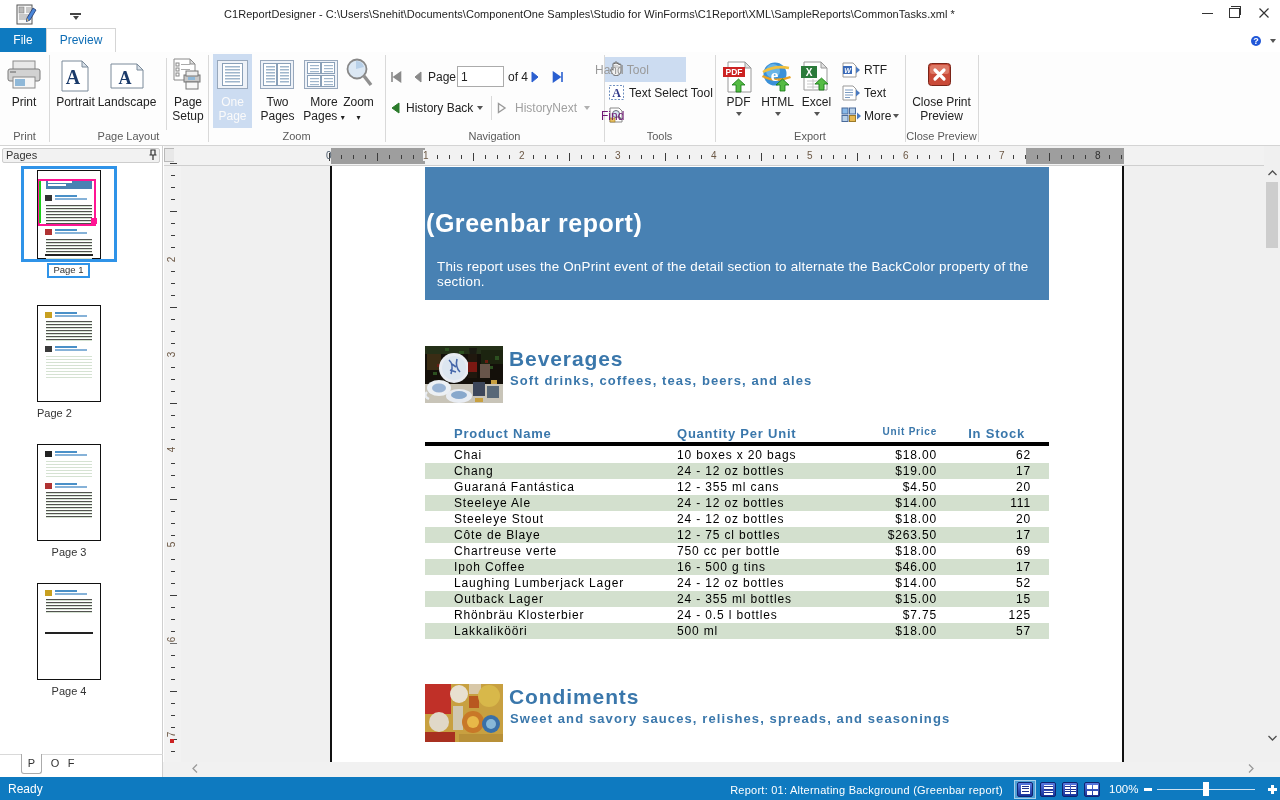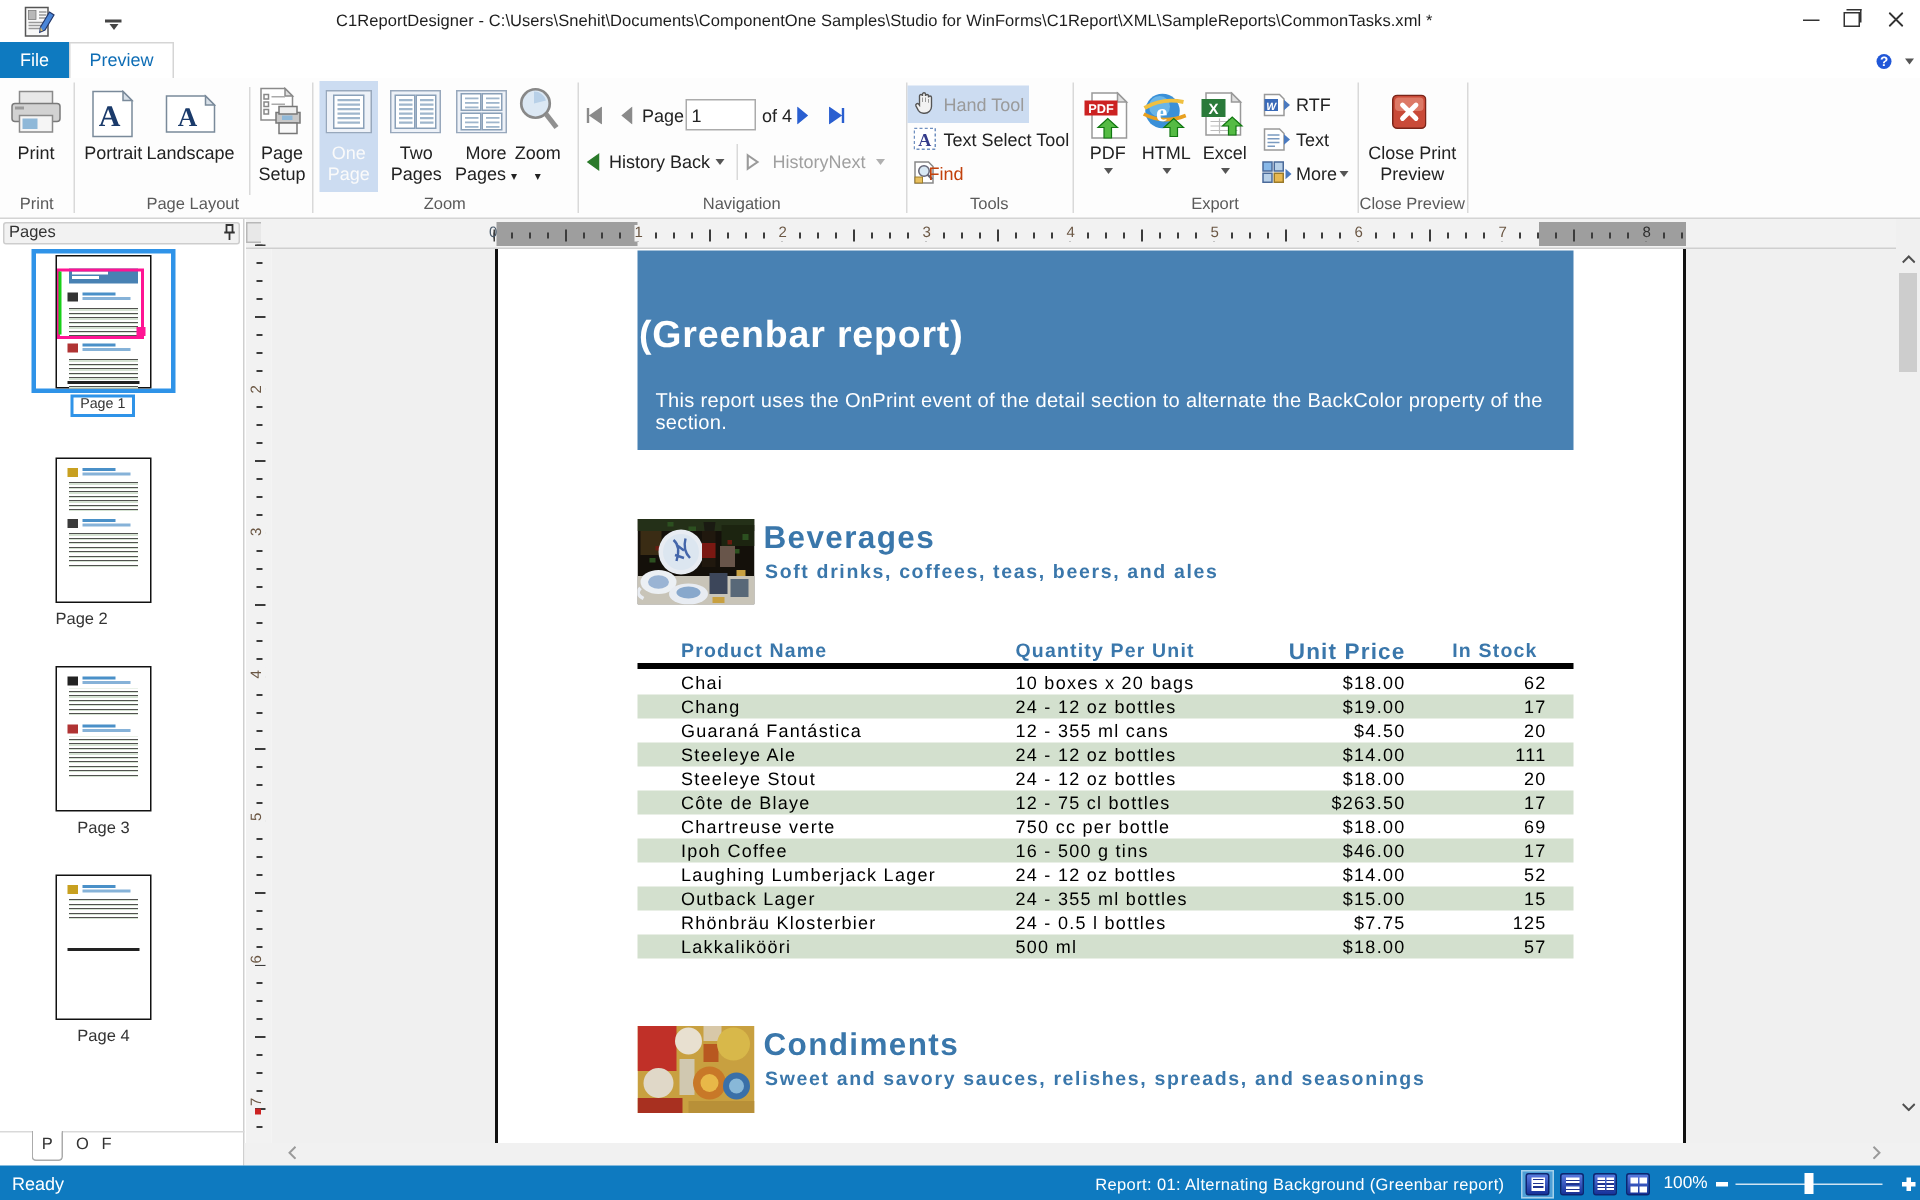--- a/index.html
+++ b/index.html
@@ -189,33 +189,33 @@
     <path d="M1.5 1.5 L8 6 L1.5 10.5 z" stroke="#9a9a9a" stroke-width="1.4" fill="none"></path>
   </svg>
 <div class="a" style="left:515px;top:101px;font-size:12px;color:#a0a0a0">HistoryNext</div>
 <div class="a" style="left:584px;top:106px;width:0;height:0;border:3.5px solid transparent;border-top:4px solid #b0b0b0"></div>
 
 <div class="a" style="left:605px;top:57px;width:81px;height:25px;background:#ccdcf1"></div>
 <svg class="a" style="left:609px;top:61px" width="15" height="16" viewBox="0 0 15 16">
 <path d="M4 8 V3 a1 1 0 0 1 2 0 V1.8 a1 1 0 0 1 2 0 V3 a1 1 0 0 1 2 0 V4 a1 1 0 0 1 2 0 V10 a4.5 4.5 0 0 1 -4.5 4.5 h-1 a4 4 0 0 1 -3.2 -1.8 L1.6 9.6 a1.1 1.1 0 0 1 1.8 -1.2 l0.6 0.8z" fill="#f2f2f2" stroke="#555" stroke-width="0.9"></path>
 <path d="M6 4 v3 M8 4 v3 M10 5 v2.5" stroke="#999" stroke-width="0.7"></path>
 </svg>
-<div class="a" style="left:629px;top:63px;font-size:12px;color:#9a9a9a">Hand Tool</div>
+<div class="a" style="left:595px;top:63px;font-size:12px;color:#9a9a9a">Hand Tool</div>
 <svg class="a" style="left:609px;top:85px" width="15" height="15" viewBox="0 0 15 15">
 <rect x="0.5" y="0.5" width="14" height="14" fill="#fff" stroke="#7090c0" stroke-dasharray="2 1.5"></rect>
 <text x="7.5" y="12" font-size="12" font-weight="bold" fill="#333a8a" text-anchor="middle" font-family="Liberation Serif">A</text>
 </svg>
 <div class="a" style="left:629px;top:86px;font-size:12px;color:#222">Text Select Tool</div>
 <svg class="a" style="left:608px;top:107px" width="16" height="16" viewBox="0 0 16 16">
 <path d="M2 1 h9 l3 3 v11 h-12 z" fill="#fff" stroke="#888"></path>
 <circle cx="8" cy="7" r="3.5" fill="#d8e8f4" stroke="#667"></circle>
 <path d="M10.5 9.5 l3 3" stroke="#667" stroke-width="1.6"></path>
 <rect x="2" y="11" width="5" height="4" fill="#e8c060" stroke="#997722" stroke-width="0.6"></rect>
 </svg>
-<div class="a" style="left:619px;top:109px;font-size:12px;color:#c2410c">Find</div>
+<div class="a" style="left:601px;top:109px;font-size:12px;color:#701a75">Find</div>
 
 <svg class="a" style="left:722px;top:61px" width="32" height="32" viewBox="0 0 32 32">
 <path d="M6 1 h17 l6 6 v24 h-23 z" fill="#fff" stroke="#999"></path>
 <path d="M23 1 l6 6 h-6 z" fill="#e0e0e0" stroke="#999"></path>
 <rect x="1" y="6" width="22" height="10" fill="#cc2222"></rect>
 <text x="12" y="14" font-size="8.5" font-weight="bold" fill="#fff" text-anchor="middle">PDF</text>
 <path d="M14 31 v-7 h-4 l6.5 -6 l6.5 6 h-4 v7 z" fill="#55bb44" stroke="#117711" stroke-width="0.8"></path>
 </svg>
 <div class="btnlbl" style="left:719px;top:95px;width:39px">PDF</div>
 <div class="a" style="left:736px;top:112px;width:0;height:0;border:3.5px solid transparent;border-top:4px solid #555"></div>
@@ -415,21 +415,21 @@
 <g fill="#c8a040">
       <rect x="50" y="52" width="8" height="4"></rect>
       <rect x="66" y="34" width="6" height="4"></rect>
     </g>
 </svg>
 <div class="a" style="left:509px;top:347px;font-size:21px;font-weight:bold;color:#3a77ab;letter-spacing:0.9px">Beverages</div>
 <div class="a" style="left:510px;top:373px;font-size:13px;font-weight:bold;color:#3a77ab;letter-spacing:1.1px">Soft drinks, coffees, teas, beers, and ales</div>
 
 <div class="a" style="left:454px;top:426px;font-size:13px;font-weight:bold;color:#3a77ab;letter-spacing:0.78px">Product Name</div>
 <div class="a" style="left:677px;top:426px;font-size:13px;font-weight:bold;color:#3a77ab;letter-spacing:0.78px">Quantity Per Unit</div>
-<div class="a" style="left:837px;top:426px;width:100px;text-align:right;font-size:15px;font-weight:bold;color:#3a77ab;letter-spacing:0.78px">Unit Price</div>
+<div class="a" style="left:837px;top:426px;width:100px;text-align:right;font-size:10px;font-weight:bold;color:#3a77ab;letter-spacing:0.78px">Unit Price</div>
 <div class="a" style="left:945px;top:426px;width:80px;text-align:right;font-size:13px;font-weight:bold;color:#3a77ab;letter-spacing:0.78px">In Stock</div>
 <div class="a" style="left:425px;top:442px;width:624px;height:4px;background:#000"></div>
 <div class="trow" style="top:447px">
     <span class="c1">Chai</span>
     <span class="c2">10 boxes x 20 bags</span>
     <span class="c3r">$18.00</span>
     <span class="c4r">62</span>
   </div>
 <div class="trow green" style="top:463px">
     <span class="c1">Chang</span>

